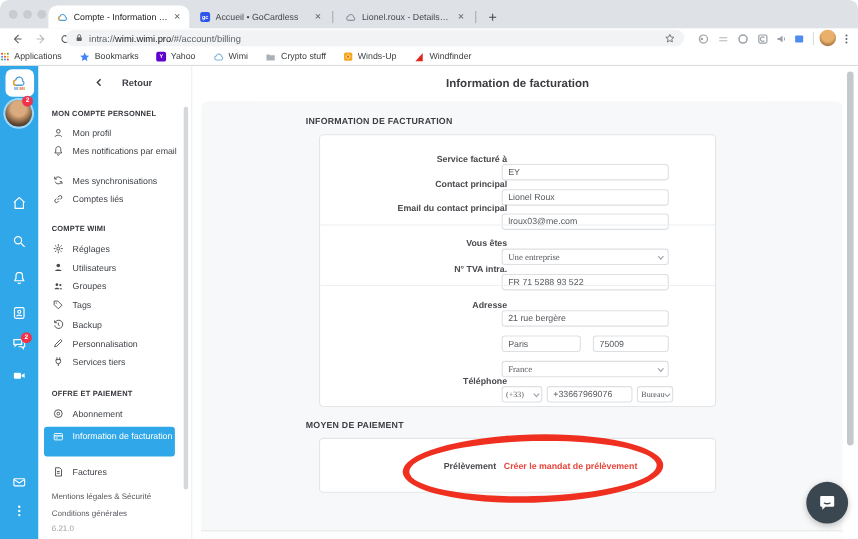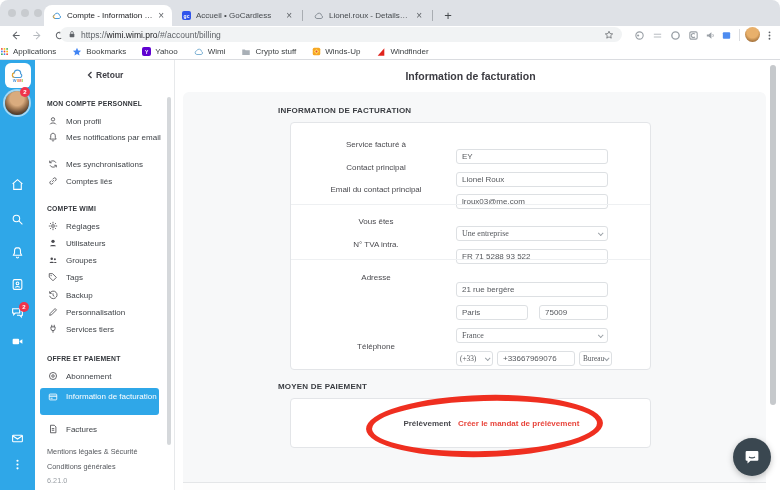--- a/index.html
+++ b/index.html
@@ -36,39 +36,39 @@
   .rail-ic { position:absolute; left:11px; width:13px; height:13px; }
   #wimilogo { position:absolute; left:5px; top:3px; width:26px; height:25px; background:#fff; border-radius:6px; display:flex; flex-direction:column; align-items:center; justify-content:center; }
   #wimilogo .word { font-size:4px; font-weight:700; letter-spacing:.3px; line-height:4px; }
   #railavatar { position:absolute; left:5px; top:31px; width:24px; height:24px; border-radius:50%;
     background:radial-gradient(circle at 50% 32%, #d9ab7e 0 34%, #a97f58 50%, #5d4430 72%, #362717 100%);
     box-shadow:0 0 0 2px rgba(255,255,255,.55); }
   .badge { position:absolute; background:#F0334B; color:#fff; font-size:6px; font-weight:700; width:10px; height:10px; border-radius:50%; display:flex; align-items:center; justify-content:center; }
 
   
   #menu { position:absolute; left:35px; top:0; width:140px; height:430px; background:#fff; border-right:1px solid #E7E9EB; }
-  #backlink { position:absolute; left:52px; top:10px; display:flex; align-items:center; gap:3px; font-size:8.5px; font-weight:700; color:#3F3F46; }
+  #backlink { position:absolute; left:52px; top:10px; display:flex; align-items:center; gap:18px; font-size:8.5px; font-weight:700; color:#3F3F46; }
   .sec-title { position:absolute; left:12px; font-size:6.8px; font-weight:700; color:#33363B; letter-spacing:.2px; }
   .mi { position:absolute; left:13px; width:120px; display:flex; gap:8px; align-items:flex-start; font-size:8px; color:#3F4348; }
   .mi .lbl { line-height:9.5px; padding-top:.5px; }
   .mi svg { flex:0 0 auto; }
   #active-item { position:absolute; left:5px; top:328px; width:119px; height:27px; background:#2FA7E8; border-radius:3px; display:flex; gap:8px; padding:4px 0 0 8px; font-size:8px; color:#fff; }
   #active-item .lbl { line-height:9.5px; }
   .menu-foot { position:absolute; left:12px; font-size:7.3px; color:#55585D; }
   .menu-foot.version { color:#9BA0A6; }
   #menu-scroll { position:absolute; left:132px; top:37px; width:4px; height:348px; background:#D5D8DB; border-radius:2px; }
 
   
   #main { position:absolute; left:175px; top:0; width:605px; height:430px; background:#fff; }
   #page-title { position:absolute; left:0; top:10px; width:591px; text-align:center; font-size:10.5px; font-weight:700; color:#3C3C42; }
   #panel { position:absolute; left:8px; top:32px; width:583px; height:398px; background:#F7F8F9; border-radius:6px 6px 0 0; }
   .panel-head { position:absolute; left:95px; font-size:8px; font-weight:700; color:#3A3D42; letter-spacing:.2px; }
   .card { position:absolute; left:107px; width:361px; background:#fff; border:1px solid #E3E5E8; border-radius:4px; }
   .frow { position:absolute; left:0; width:100%; height:15px; }
-  .flabel { position:absolute; left:10px; width:150px; text-align:center; font-size:8px; font-weight:400; color:#4A4A4F; line-height:15px; }
+  .flabel { position:absolute; left:20px; width:150px; text-align:right; font-size:8px; font-weight:700; color:#4A4A4F; line-height:15px; }
   .fin { position:absolute; height:15px; background:#fff; border:1px solid #DDE0E3; border-radius:3px; font-family:"Liberation Sans",sans-serif; font-size:8px; color:#55585D; padding:0 5px;margin-top:12px; }
   .fsel { display:flex; align-items:center; justify-content:space-between;font-family:Liberation Serif, serif; }
   .chev { width:4px; height:4px; border-right:1px solid #9AA0A6; border-bottom:1px solid #9AA0A6; transform:rotate(45deg) translateY(-1px); }
   .fsep { position:absolute; left:0; width:100%; height:1px; background:#EEF0F2; }
   #pay-label { position:absolute; left:10px; top:0; width:150px; text-align:right; font-size:8px; font-weight:700; color:#4A4A4F; line-height:50px; }
   #pay-link { position:absolute; left:167px; top:0; font-size:8px; font-weight:600; color:#E8453C; line-height:50px; }
   #red-ellipse { position:absolute; left:183px; top:303px; width:237px; height:62px; border:6px solid #EE2414; border-radius:50%; transform:rotate(-1.5deg); opacity:.95; }
   #bottom-strip { position:absolute; left:0; top:390px; width:583px; height:8px; background:#FDFDFD; border-top:1px solid #E4E6E8; }
   #page-scroll { position:absolute; left:595px; top:5px; width:6px; height:340px; background:#C6C9CC; border-radius:3px; }
   #chatbtn { position:absolute; left:558px; top:378px; width:38px; height:38px; border-radius:50%; background:#3A4750; display:flex; align-items:center; justify-content:center; box-shadow:0 2px 6px rgba(0,0,0,.25); }
@@ -124,21 +124,21 @@
           <path d="M19 12 a7 7 0 1 1-2-5" stroke="#5F6368" stroke-width="2.2" fill="none"></path>
           <path d="M17 2 v5 h-5" fill="none" stroke="#5F6368" stroke-width="2.2"></path>
         </svg>
       </div>
 
     <div id="omnibox">
       <svg width="8" height="9" viewBox="0 0 24 24">
           <rect x="5" y="10" width="14" height="10" rx="2" fill="#5F6368"></rect>
           <path d="M8 10 V7 a4 4 0 0 1 8 0 v3" fill="none" stroke="#5F6368" stroke-width="2.4"></path>
         </svg>
-      <span id="urltext"><span class="scheme">https://</span><span class="host">wimi.wimi.pro</span><span class="path">/#/account/billing</span></span>
+      <span id="urltext"><span class="scheme">intra://</span><span class="host">wimi.wimi.pro</span><span class="path">/#/account/billing</span></span>
       <span style="flex:1"></span>
       <svg width="10" height="10" viewBox="0 0 24 24">
           <path d="M12 3 l2.6 5.7 6.2.6 -4.7 4.2 1.3 6.1 L12 16.5 6.6 19.6 7.9 13.5 3.2 9.3 9.4 8.7 Z" fill="none" stroke="#5F6368" stroke-width="1.8"></path>
         </svg>
     </div>
 
     <div class="extic" style="left:632px">
         <svg width="11" height="11" viewBox="0 0 24 24">
           <circle cx="12" cy="12" r="8" fill="none" stroke="#9AA0A6" stroke-width="2.4"></circle>
           <circle cx="9" cy="12" r="2.4" fill="#9AA0A6"></circle>

